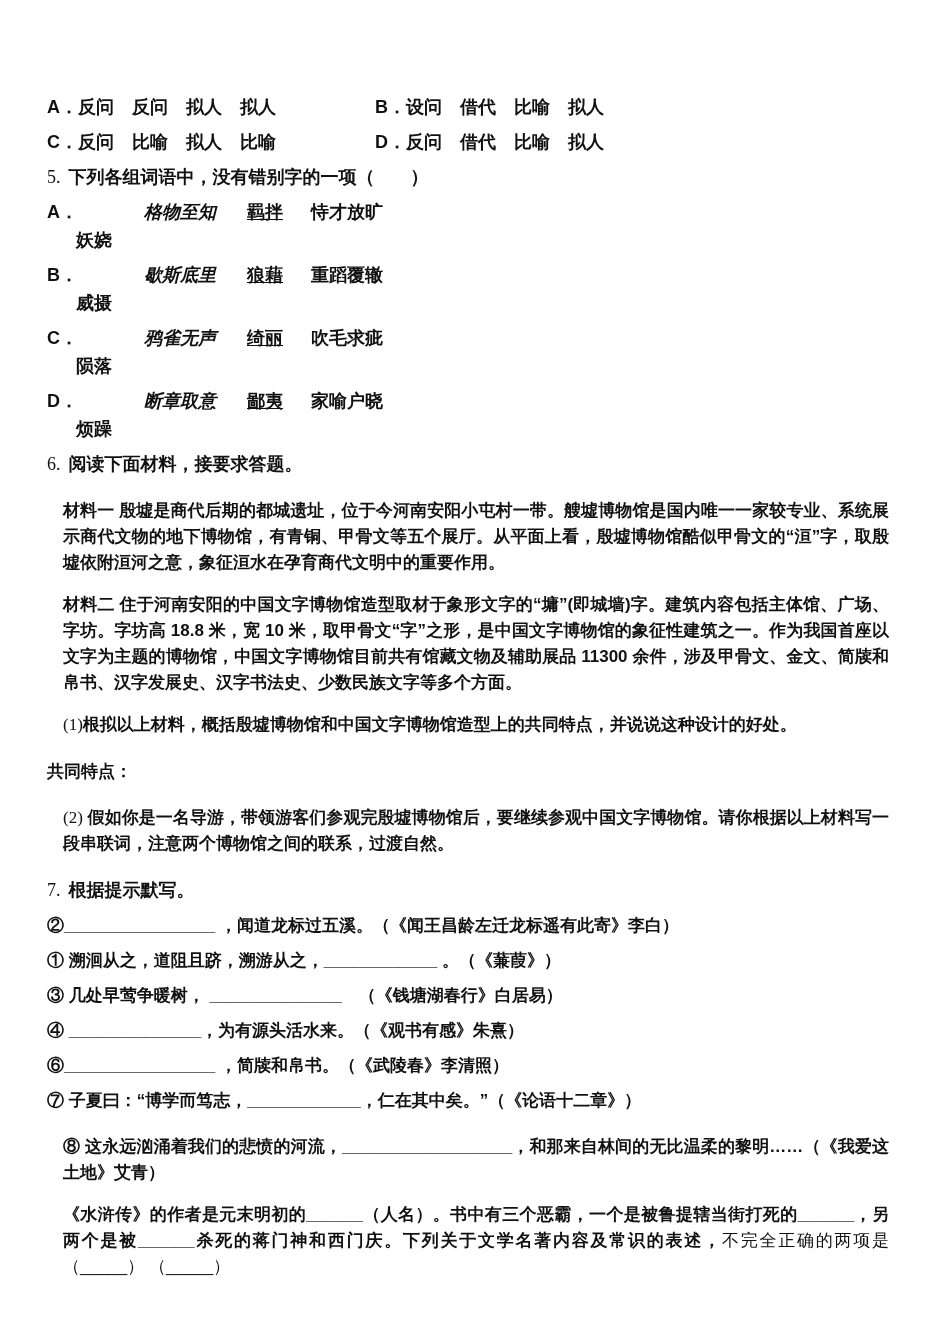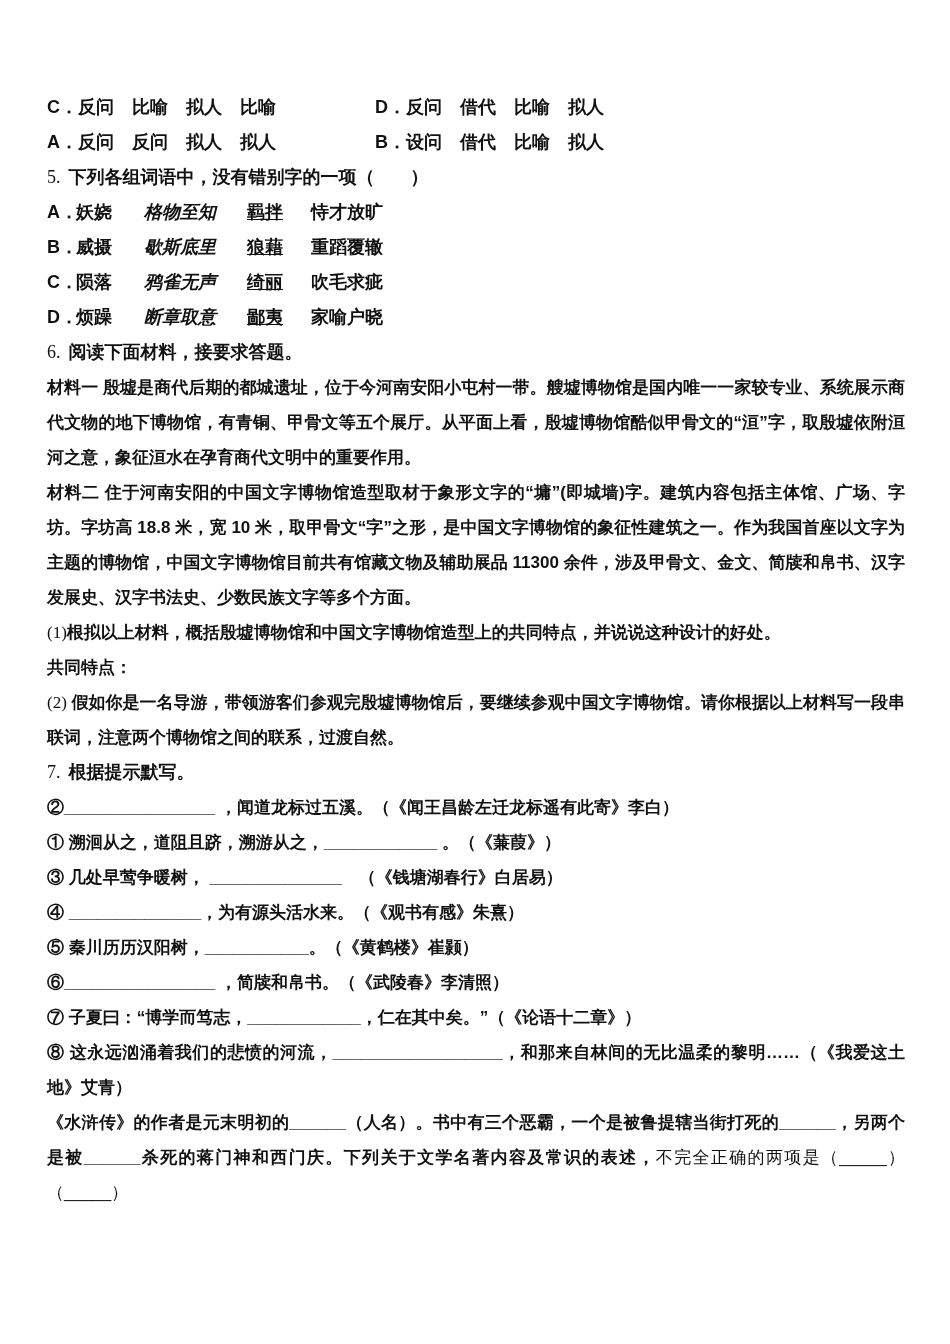--- a/index.html
+++ b/index.html
@@ -3,49 +3,49 @@
 <meta charset="utf-8">
 <style>
   html,body{margin:0;padding:0;}
   body{
     width:950px;height:1344px;background:#ffffff;overflow:hidden;
     font-family:"Liberation Sans",sans-serif;
     font-weight:700;color:#111;font-size:17px;
   }
   .doc{padding:90px 45px 0 47px;}
   .line{line-height:35px;white-space:nowrap;}
-  p.para{margin:0;text-align:justify;line-height:35px;font-size:17px;}
+  p.para{margin:16px;text-align:justify;line-height:26px;font-size:17px;}
   .optrow{display:flex;}
   .optrow .cell-left{width:328px;flex:0 0 328px;}
   .optrow span{font-size:18px;}
   .wordrow{display:flex;font-size:18px;}
   .wordrow .lab{width:29px;flex:0 0 29px;}
-  .wordrow .w1{width:68px;flex:0 0 68px;}
+  .wordrow .w1{width:68px;flex:0 0 68px;margin-top:28px;}
   .wordrow .w2{width:103px;flex:0 0 103px;font-style:italic;}
   .wordrow .w3{width:64px;flex:0 0 64px;text-decoration:underline;}
   .qnum{
     font-family:"Liberation Serif",serif;font-weight:400;
     display:inline-block;margin-right:8px;font-size:18px;
   }
   .pnum{font-family:"Liberation Serif",serif;font-weight:400;font-size:17px;}
   .title-text{font-size:18px;}
   .tail-light{font-weight:400;}
 </style>
 </head>
 <body>
 
 <div class="doc">
 
   <div class="line optrow">
+    <span class="cell-left">A．反问　反问　拟人　拟人</span>
+    <span>B．设问　借代　比喻　拟人</span>
+  </div>
+  <div class="line optrow">
     <span class="cell-left">C．反问　比喻　拟人　比喻</span>
     <span>D．反问　借代　比喻　拟人</span>
-  </div>
-  <div class="line optrow">
-    <span class="cell-left">A．反问　反问　拟人　拟人</span>
-    <span>B．设问　借代　比喻　拟人</span>
   </div>
 
   <div class="line">
     <span class="qnum">5.</span><span class="title-text">下列各组词语中，没有错别字的一项（　　）</span>
   </div>
   <div class="line wordrow">
     <span class="lab">A．</span>
     <span class="w1">妖娆</span>
     <span class="w2">格物至知</span>
     <span class="w3">羁拌</span>
@@ -82,20 +82,19 @@
   <div class="line">共同特点：</div>
   <p class="para"><span class="pnum">(2)</span><span> 假如你是一名导游，带领游客们参观完殷墟博物馆后，要继续参观中国文字博物馆。请你根据以上材料写一段串联词，注意两个博物馆之间的联系，过渡自然。</span></p>
 
   <div class="line">
     <span class="qnum">7.</span><span class="title-text">根据提示默写。</span>
   </div>
   <div class="line">②________________ ，闻道龙标过五溪。（《闻王昌龄左迁龙标遥有此寄》李白）</div>
   <div class="line">① 溯洄从之，道阻且跻，溯游从之，____________ 。（《蒹葭》）</div>
   <div class="line">③ 几处早莺争暖树， ______________　（《钱塘湖春行》白居易）</div>
   <div class="line">④ ______________，为有源头活水来。（《观书有感》朱熹）</div>
-  <div class="line">⑤ 秦川历历汉阳树，___________。（《黄鹤楼》崔颢）</div>
   <div class="line">⑥________________ ，简牍和帛书。（《武陵春》李清照）</div>
   <div class="line">⑦ 子夏曰：“博学而笃志，____________，仁在其中矣。”（《论语十二章》）</div>
   <p class="para">⑧ 这永远汹涌着我们的悲愤的河流，__________________，和那来自林间的无比温柔的黎明……（《我爱这土地》艾青）</p>
 
   <p class="para"><span>《水浒传》的作者是元末明初的______（人名）。书中有三个恶霸，一个是被鲁提辖当街打死的______，另两个是被______杀死的蒋门神和西门庆。下列关于文学名著内容及常识的表述，</span><span class="tail-light">不完全正确的两项是（_____） （_____）</span></p>
 
 </div>
 
 </body></html>

